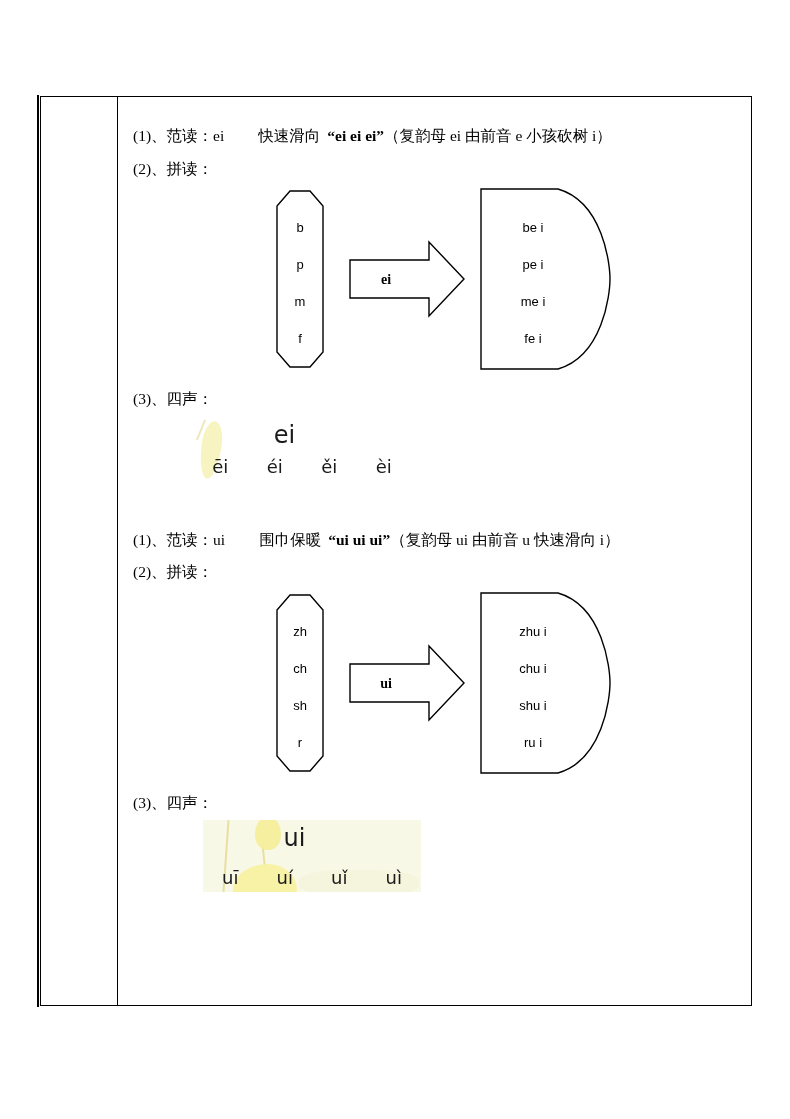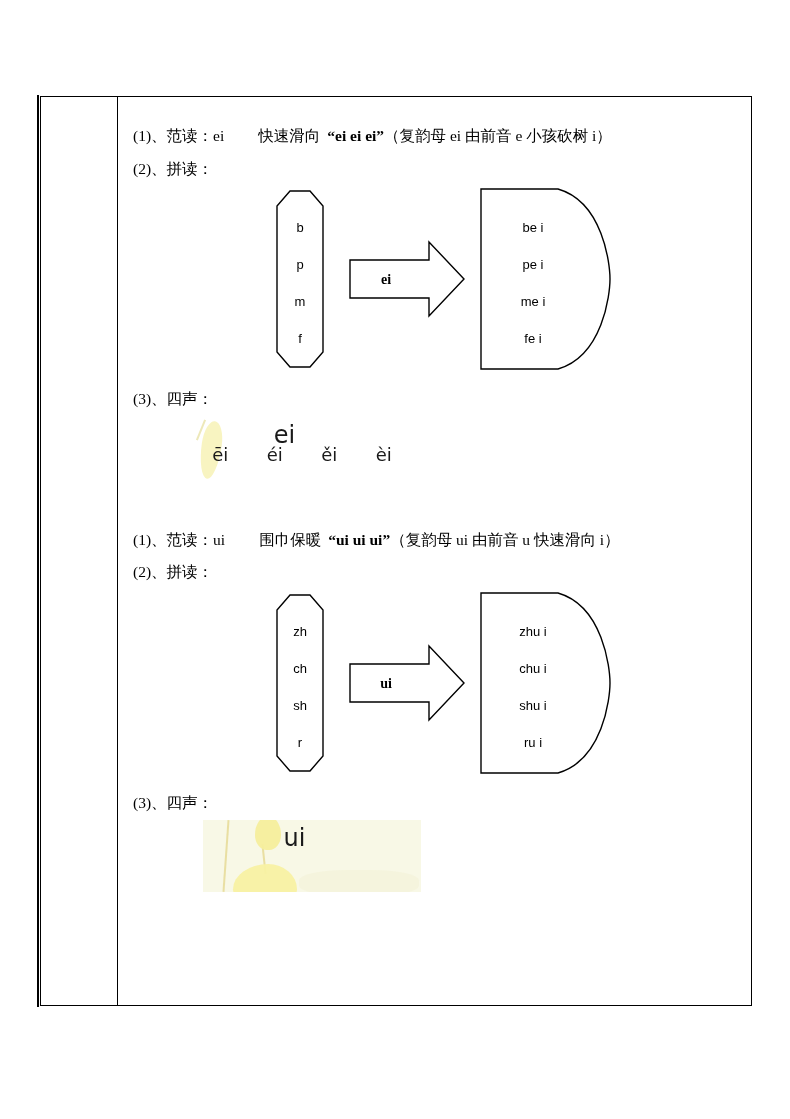--- a/index.html
+++ b/index.html
@@ -110,21 +110,21 @@
   }
   .tone-pic-ui {
     width: 218px;
     height: 72px;
     left: 70px;
     background: #f8f8e6;
   }
   .tone-row {
     position: absolute;
     left: 0;
-    bottom: 16px;
+    bottom: 4px;
     width: 100%;
     display: flex;
     justify-content: space-around;
     align-items: flex-end;
     font-family: "DejaVu Sans", "Liberation Sans", sans-serif;
     font-size: 18px;
     color: #1a1a1a;
     z-index: 3;
   }
   .tone-big {
@@ -296,18 +296,24 @@
 
         <div class="para">(3)、四声：</div>
 
         <div class="tone-pic tone-pic-ui">
           <div class="deco haze-ui"></div>
           <div class="deco stem-ui-a"></div>
           <div class="deco stem-ui-b"></div>
           <div class="deco leaf-ui-a"></div>
           <div class="deco leaf-ui-b"></div>
           <div class="tone-big">ui</div>
+          <div class="tone-row">
+            <span>uī</span>
+            <span>uí</span>
+            <span>uǐ</span>
+            <span>uì</span>
+          </div>
         </div>
       </div>
 
     </div>
   </div>
 </div>
 
 </body></html>

